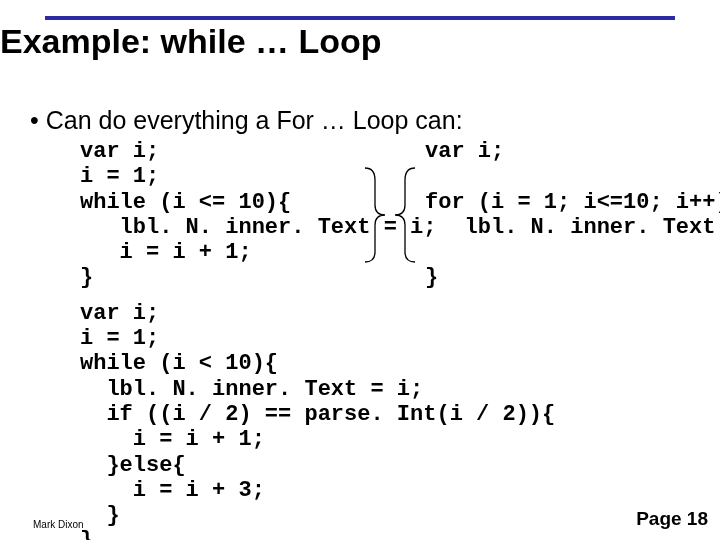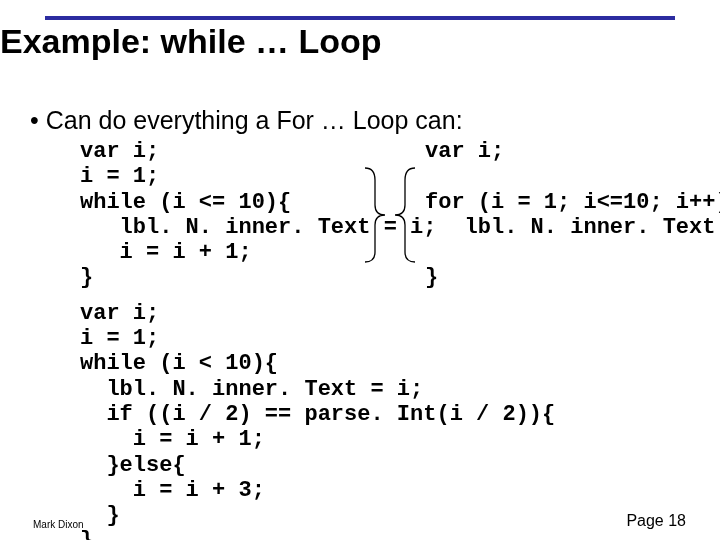--- a/index.html
+++ b/index.html
@@ -90,23 +90,24 @@
   }
   .footer-left {
     position: absolute;
     left: 24px;
     bottom: 10px;
     font-size: 10px;
     margin-left: 9px;
   }
   .footer-right {
     position: absolute;
-    right: 34px;
+    right: 12px;
     bottom: 10px;
-    font-size: 16px;
+    font-size: 19px;
+    font-weight: bold;
   }
 </style>
 </head>
 <body>
 
 <div class="slide">
 
   <div class="rule"></div>
 
   <div class="title">Example: while … Loop</div>

